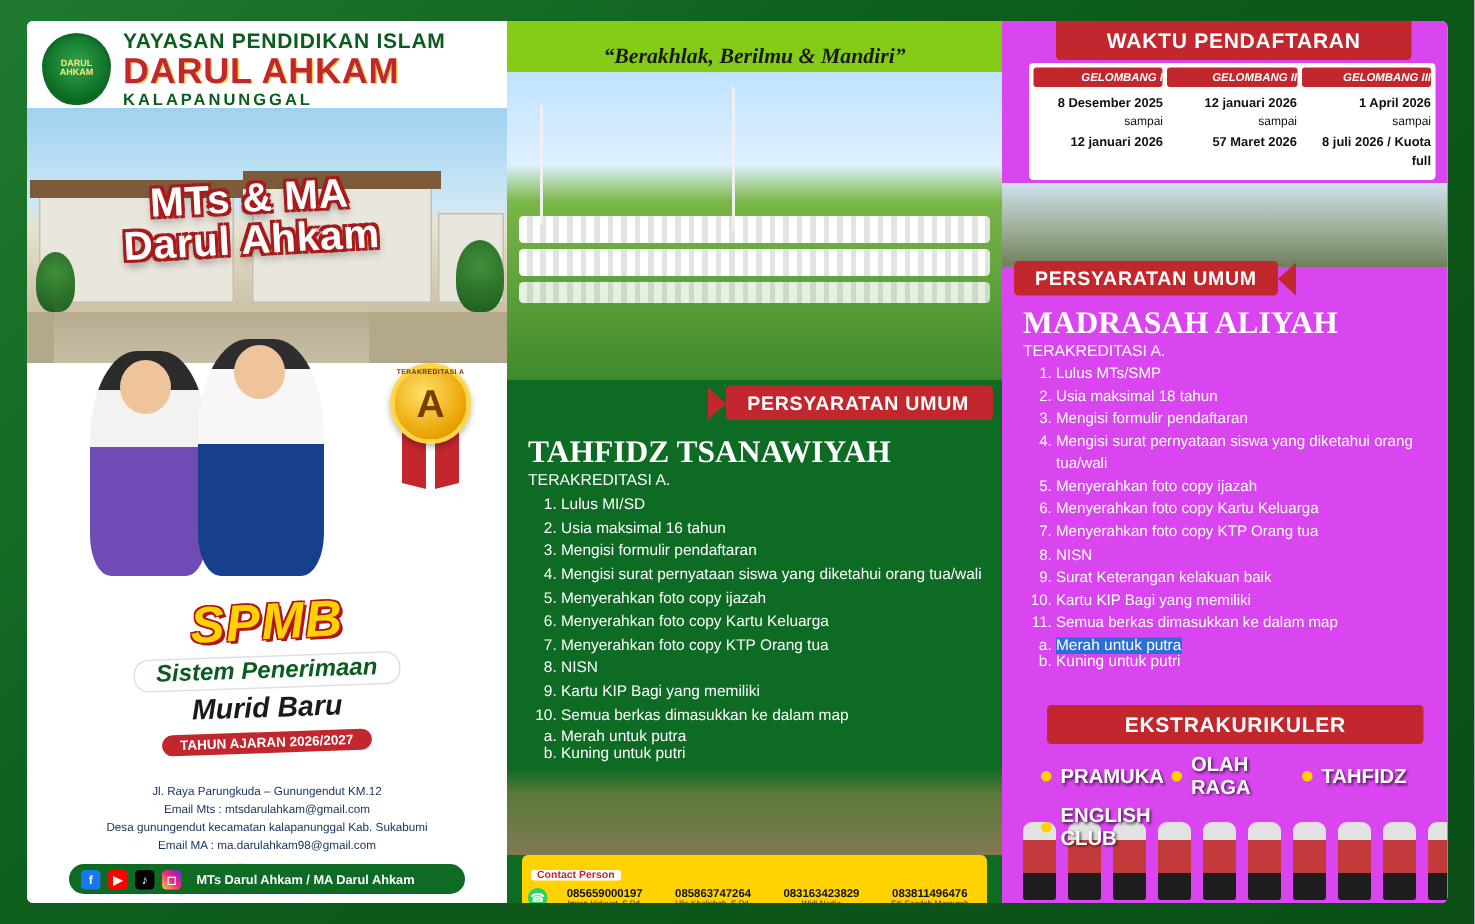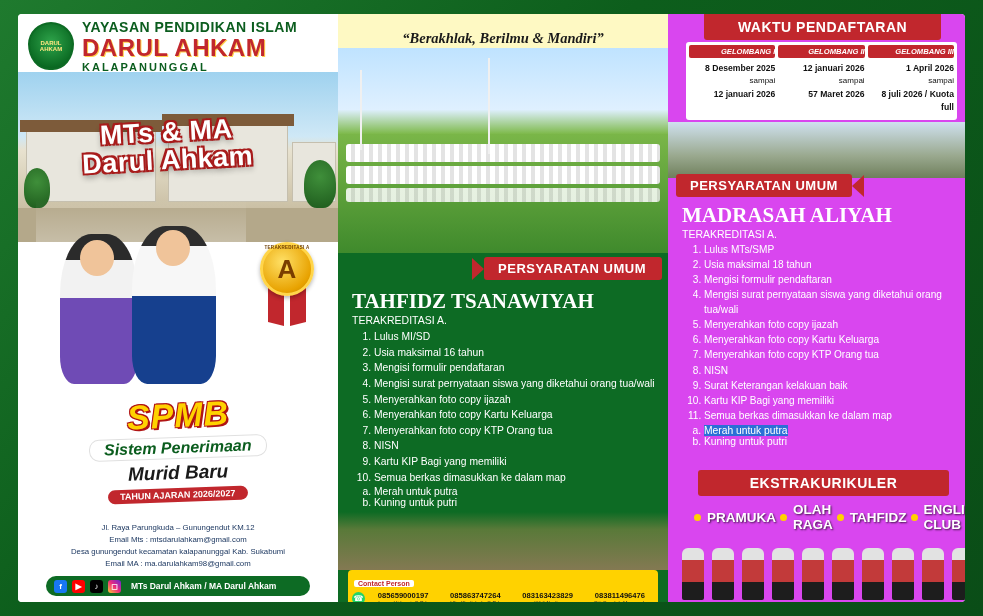--- a/index.html
+++ b/index.html
@@ -193,21 +193,21 @@
   .social-bar .handle { color: #fff; font-size: 8.5px; font-weight: bold; margin-left: 5px; }
 
   
   .col-mid {
     position: absolute; left: 320px; top: 0; width: 330px; height: 100%;
     background: #0d6b24;
     overflow: hidden;
   }
   .motto {
     position: absolute; left: 0; top: 0; width: 100%; height: 49px;
-    background: #fef9c3;
+    background: #84cc16;
     display: flex; align-items: center; justify-content: center;
     color: #1a1a1a; font-size: 14.5px; font-weight: bold; font-style: italic;
     font-family: "Liberation Serif", serif;
   }
   .mid-photo {
     position: absolute; left: 0; top: 34px; width: 100%; height: 205px;
     background: linear-gradient(180deg, #bfe3ff 0%, #dff0ff 30%, #7db94a 42%, #4f9a34 100%);
     overflow: hidden;
   }
   .mid-photo .field { position: absolute; left: 0; top: 42%; width: 100%; height: 58%; background: linear-gradient(180deg,#7ab648,#3f8a2c); }
@@ -323,21 +323,21 @@
   .ma-body ol.req { font-size: 10.1px; line-height: 1.45; }
 
   .ekstra-head {
     position: absolute; left: 30px; right: 16px; top: 456px; height: 26px;
     background: #c1272d; color: #fff; border-radius: 3px;
     display: flex; align-items: center; justify-content: center;
     font-size: 14px; font-weight: bold; letter-spacing: .5px;
   }
   .ekstra-grid {
     position: absolute; left: 26px; right: 14px; top: 488px;
-    display: grid; grid-template-columns: 1fr 1fr 1fr 1fr; row-gap: 4px; column-gap: 4px;
+    display: grid; grid-template-columns: 1fr 1fr 1fr; row-gap: 4px; column-gap: 4px;
   }
   .ekstra-item {
     color: #ffffff; font-size: 13.5px; font-weight: bold;
     display: flex; align-items: center; gap: 6px;
     text-shadow: 1px 1px 2px rgba(0,0,0,.7);
   }
   .ekstra-item .dot {
     width: 7px; height: 7px; border-radius: 50%; background: #ffd200; flex: 0 0 7px;
   }
   .ekstra-photo {

